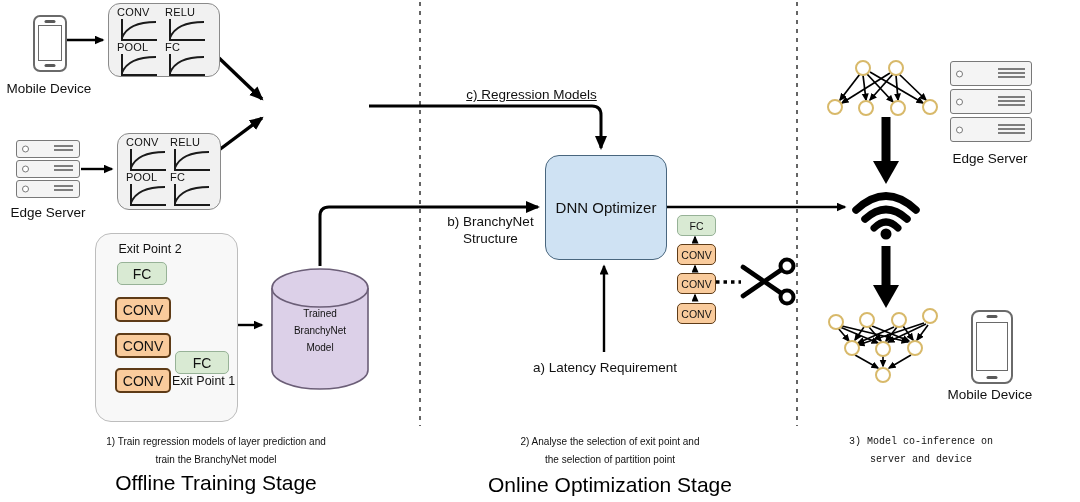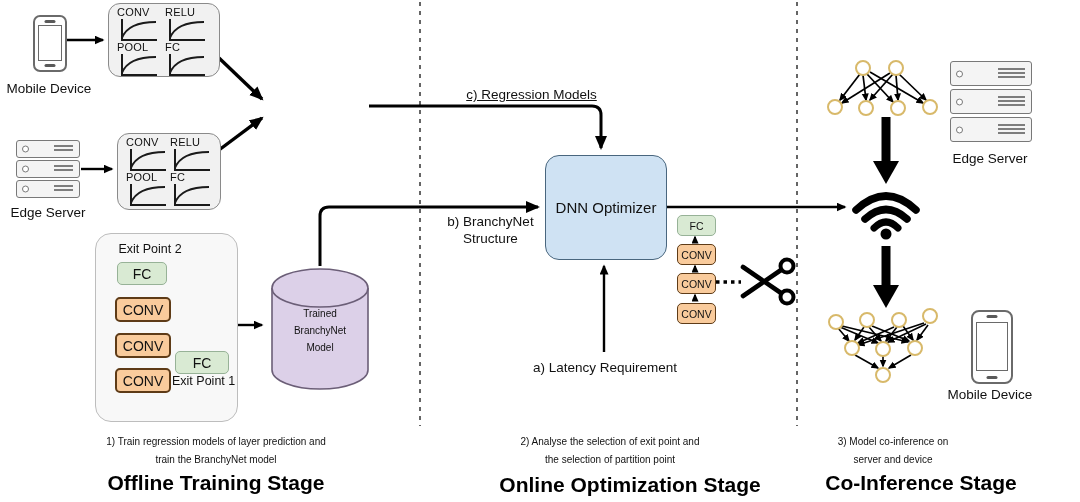--- a/index.html
+++ b/index.html
@@ -45,21 +45,21 @@
       font-size:13.5px;line-height:17px;}
   .bluebox{position:absolute;background:#CFE2F3;border:1.7px solid #49667e;border-radius:14px;
       display:flex;align-items:center;justify-content:center;font-size:15px;}
   .graybox{position:absolute;background:#f8f8f8;border:1.6px solid #bdbdbd;border-radius:16px;}
 
   .small-label{position:absolute;font-size:12.5px;color:#111;}
   .flow-label{position:absolute;font-size:13.5px;line-height:17px;color:#111;}
   .cyl-text{position:absolute;font-size:10px;line-height:17px;text-align:center;}
 
   .caption{position:absolute;font-size:10px;line-height:17.5px;text-align:center;color:#111;}
-  .stage-title{position:absolute;font-size:21px;font-weight:bold;text-align:center;color:#000;}
+  .stage-title{position:absolute;font-size:21px;font-weight:normal;text-align:center;color:#000;}
 </style>
 </head>
 <body>
 
 <div id="canvas">
 
   <svg id="overlay" viewBox="0 0 1080 502">
     <defs>
       <marker id="ah" markerWidth="11" markerHeight="11" refX="8.5" refY="4.5" orient="auto" markerUnits="userSpaceOnUse">
         <path d="M0,0 L10,4.5 L0,9 Z" fill="#000"></path>
@@ -309,21 +309,20 @@
   <div class="caption" style="left:8px;top:433px;width:416px;">
     <div>1) Train regression models of layer prediction and</div>
     <div>train the BranchyNet model</div>
   </div>
   <div class="stage-title" style="left:8px;top:471px;width:416px;">Offline Training Stage</div>
 
   <div class="caption" style="left:440px;top:433px;width:340px;">
     <div>2) Analyse the selection of exit point and</div>
     <div>the selection of partition point</div>
   </div>
-  <div class="stage-title" style="left:460px;top:473px;width:340px;">Online Optimization Stage</div>
-
-  <div class="caption" style="left:782px;top:433px;width:222px;">
+  <div class="stage-title" style="left:440px;top:473px;width:340px;">Online Optimization Stage</div>
+
+  <div class="caption" style="left:810px;top:433px;width:222px;font-family:Liberation Mono, monospace;">
     <div>3) Model co-inference on</div>
     <div>server and device</div>
   </div>
-  <div class="stage-title" style="left:796px;top:471px;width:250px;">Co-Inference Stage</div>
 
 </div>
 
 </body></html>

